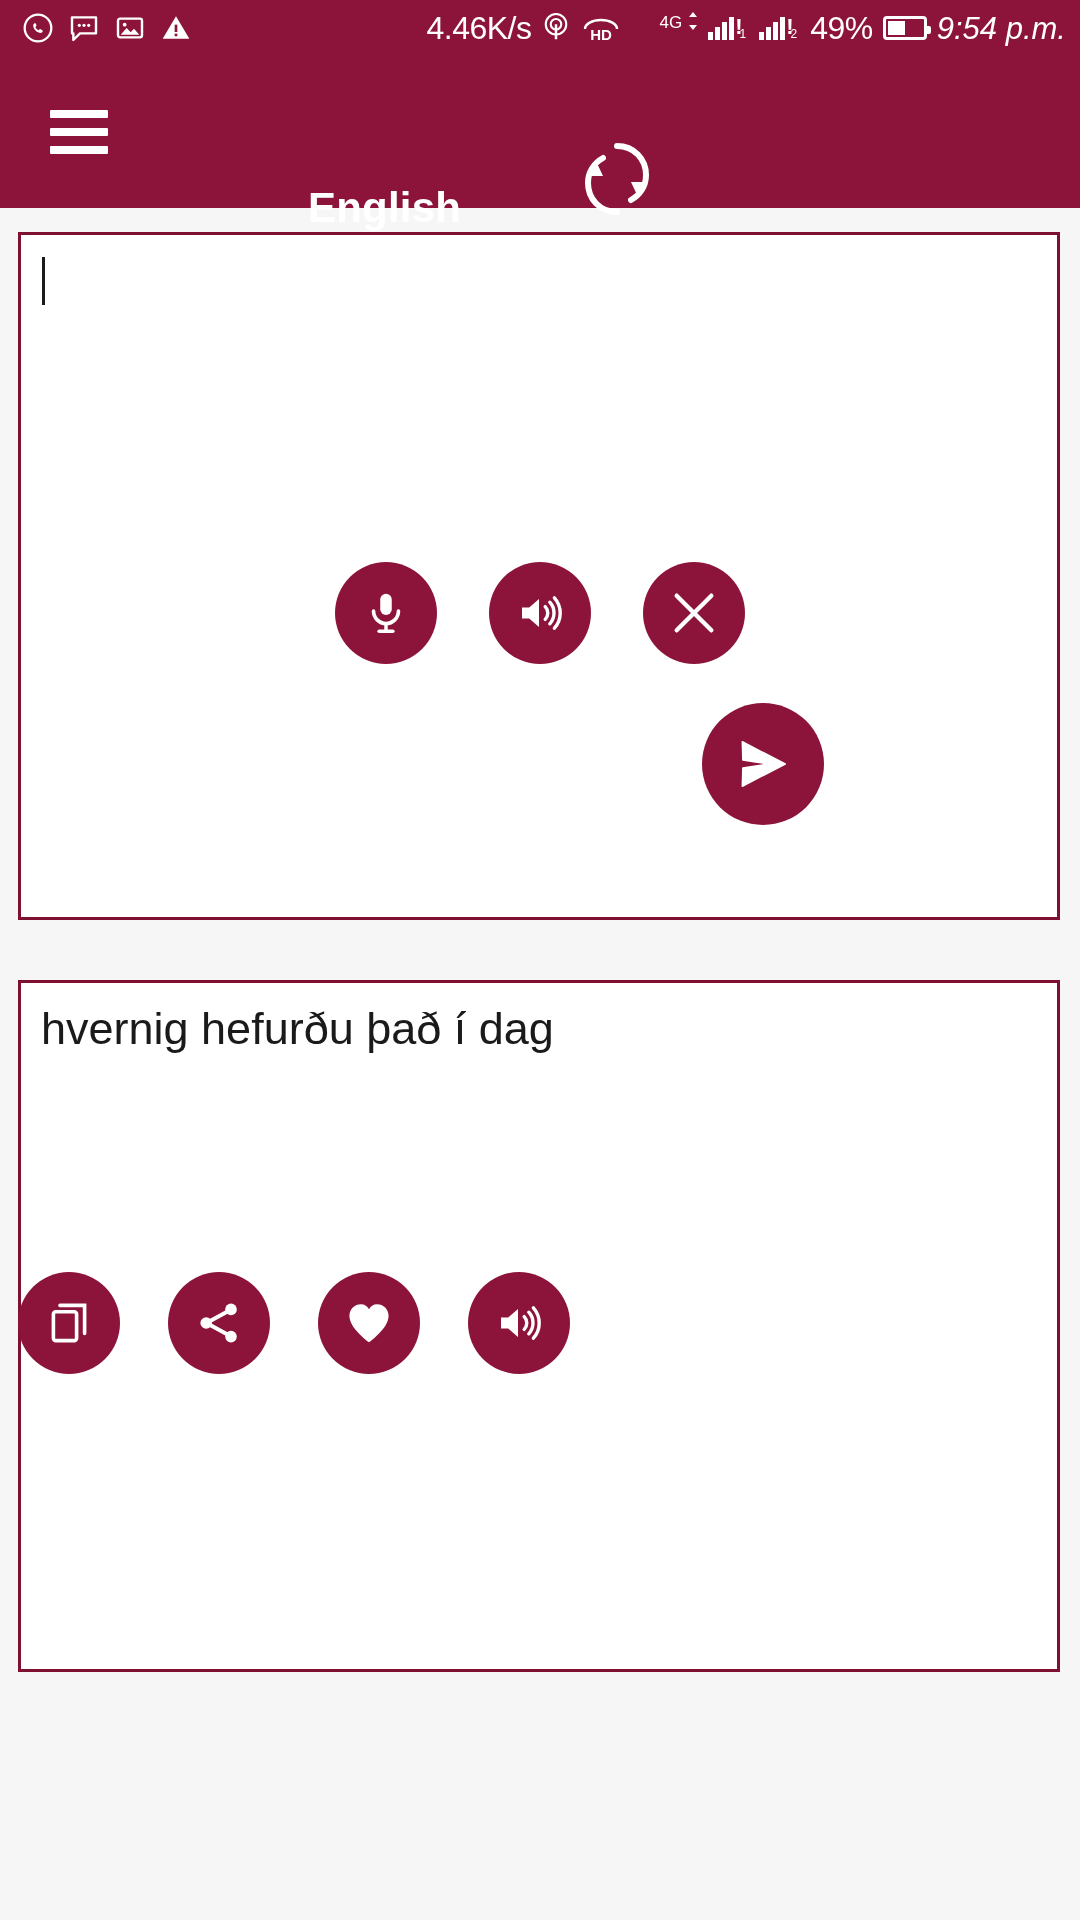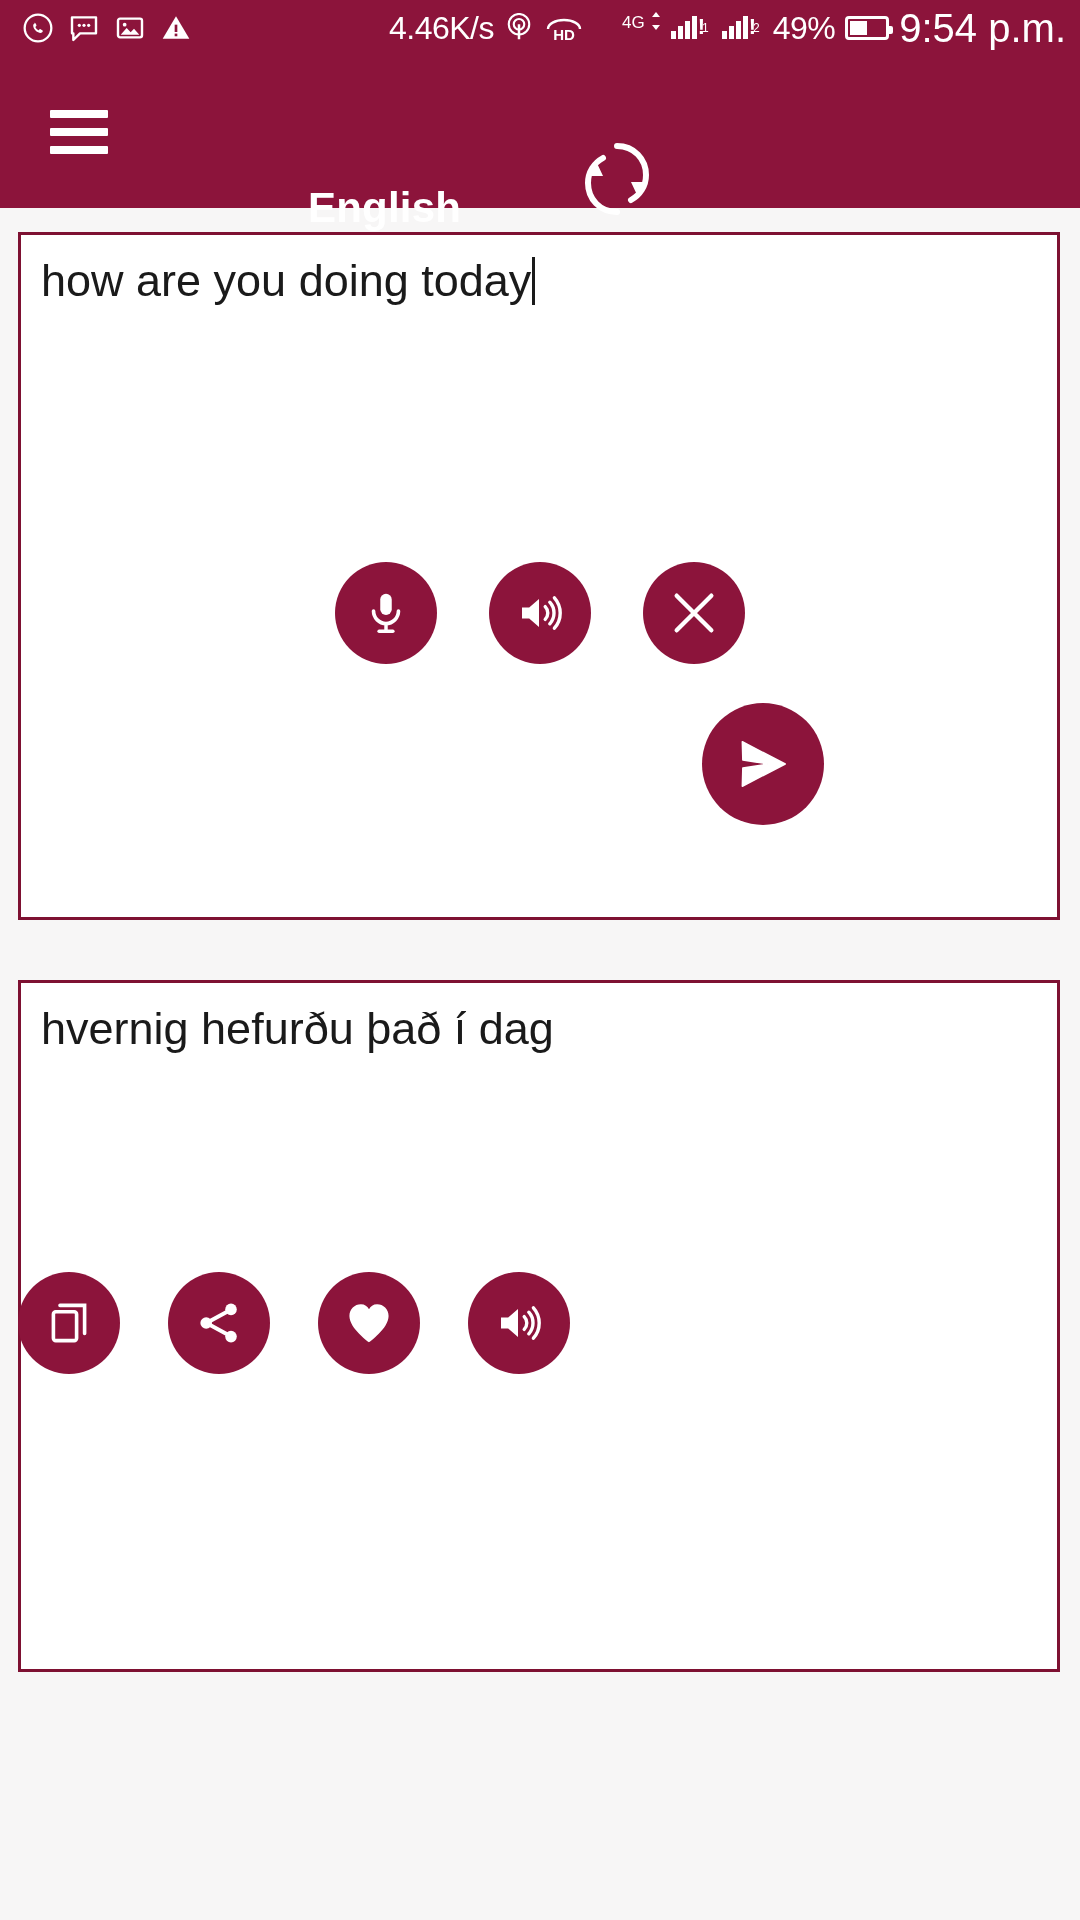--- a/index.html
+++ b/index.html
@@ -14,26 +14,26 @@
   #status-bar{
     position:absolute; top:0; left:0;
     width:1080px; height:56px;
     background:#8C143B;
     display:flex; align-items:center;
     padding:0 14px 0 22px;
     color:#fff;
   }
   .sb-left{ display:flex; align-items:center; gap:14px; }
   .sb-right{ margin-left:auto; display:flex; align-items:center; gap:10px; }
-  .sb-icon{ display:inline-flex; justify-content:center; }
+  .sb-icon{ display:inline-flex; align-items:center; justify-content:center; }
   .sb-text{
     font-size:32px; font-weight:400; letter-spacing:-0.5px;
     white-space:nowrap; line-height:1;
   }
-  .sb-time{ font-size:40px; white-space:nowrap; line-height:1; }
+  .sb-time{ font-size:31px; white-space:nowrap; line-height:1;font-style:italic; }
   .g4{ font-size:17px; font-weight:400; position:relative; top:-5px;margin-left:28px; }
   .bars{ display:inline-flex; align-items:flex-end; gap:2px; height:24px; }
   .bars i{ display:block; width:5px; background:#fff; }
   .bars i:nth-child(1){ height:8px; }
   .bars i:nth-child(2){ height:13px; }
   .bars i:nth-child(3){ height:18px; }
   .bars i:nth-child(4){ height:23px; }
   .bang{ font-size:22px; font-weight:700; margin-left:1px; position:relative; top:-1px;}
   .sim-n{ font-size:12px; position:relative; top:6px; left:-3px; }
   .battery{
@@ -228,21 +228,21 @@
       <path d="M45 78 C28 78 16 65 16 49 C16 38 22 29 31 24" fill="none" stroke="#fff" stroke-width="6" stroke-linecap="round"></path>
       <path d="M59 48 L73 48 L66 63 Z" fill="#fff"></path>
       <path d="M17 42 L31 42 L24 27 Z" fill="#fff"></path>
     </svg>
   </div>
 
 </div>
 
 <div class="panel" id="source-panel">
   <div class="panel-text">
-    <span>how are you doing today</span><span class="caret"></span>
+    <span class="caret"></span>
   </div>
 </div>
 
 <div class="btn-row" id="source-actions">
 
   <div class="circle-btn">
     <svg width="46" height="46" viewBox="0 0 24 24">
       <rect x="9" y="2" width="6" height="11" rx="3" fill="#fff"></rect>
       <path d="M5.5 11a6.5 6.5 0 0 0 13 0" fill="none" stroke="#fff" stroke-width="1.9" stroke-linecap="round"></path>
       <rect x="11.1" y="17" width="1.8" height="4" fill="#fff"></rect>

